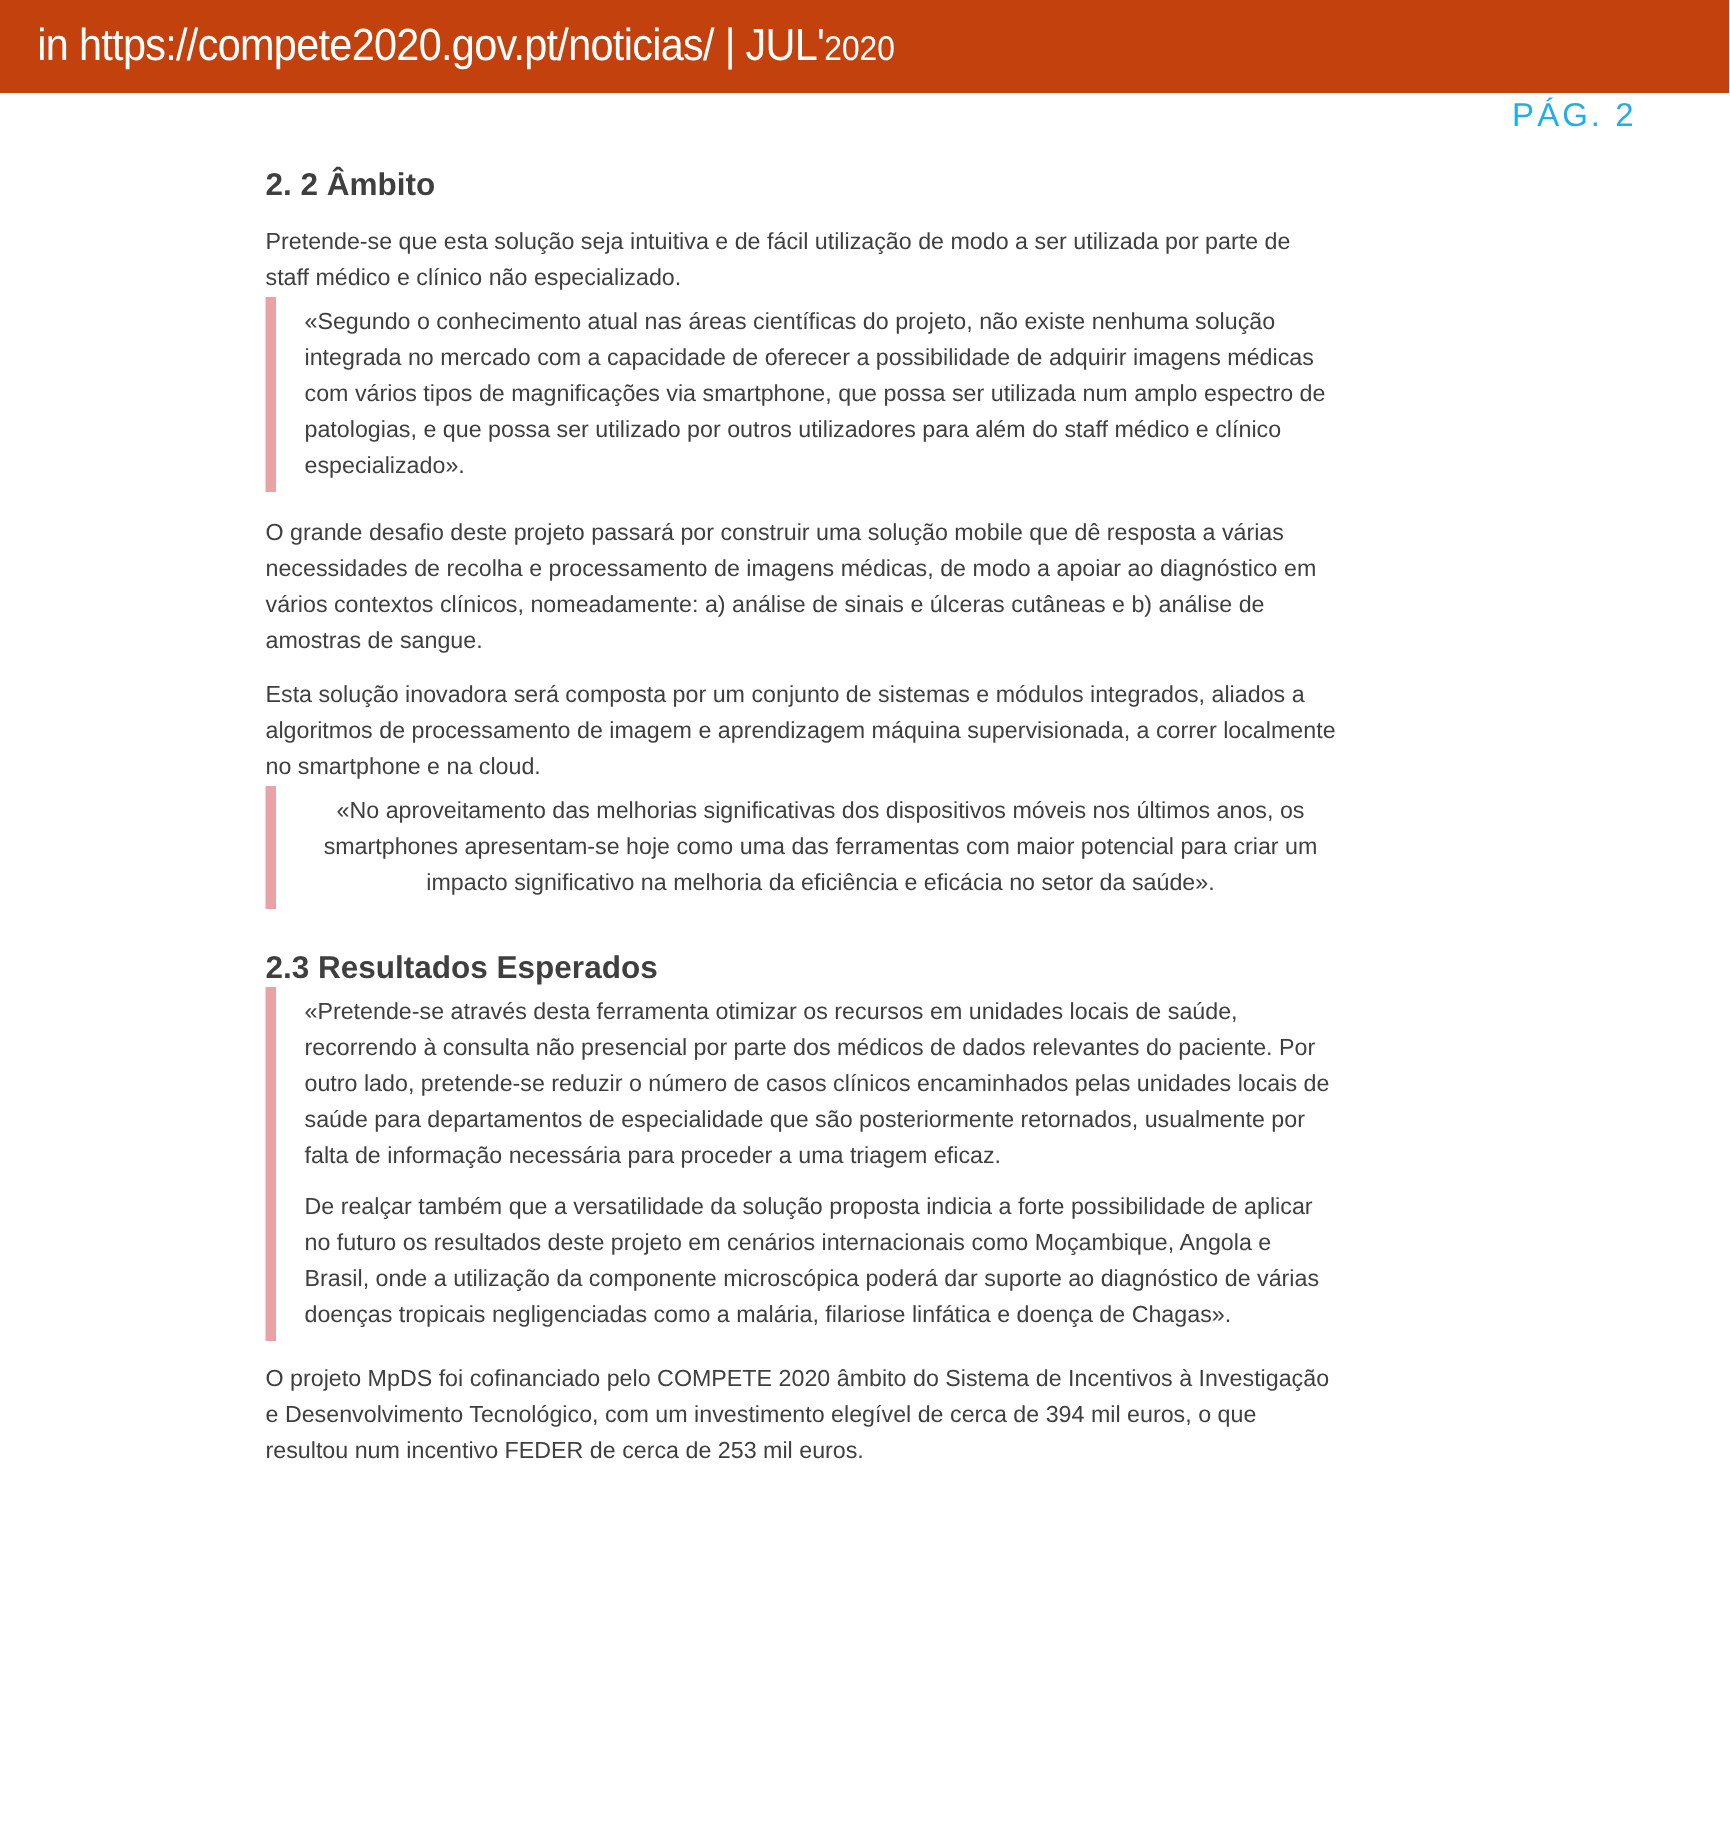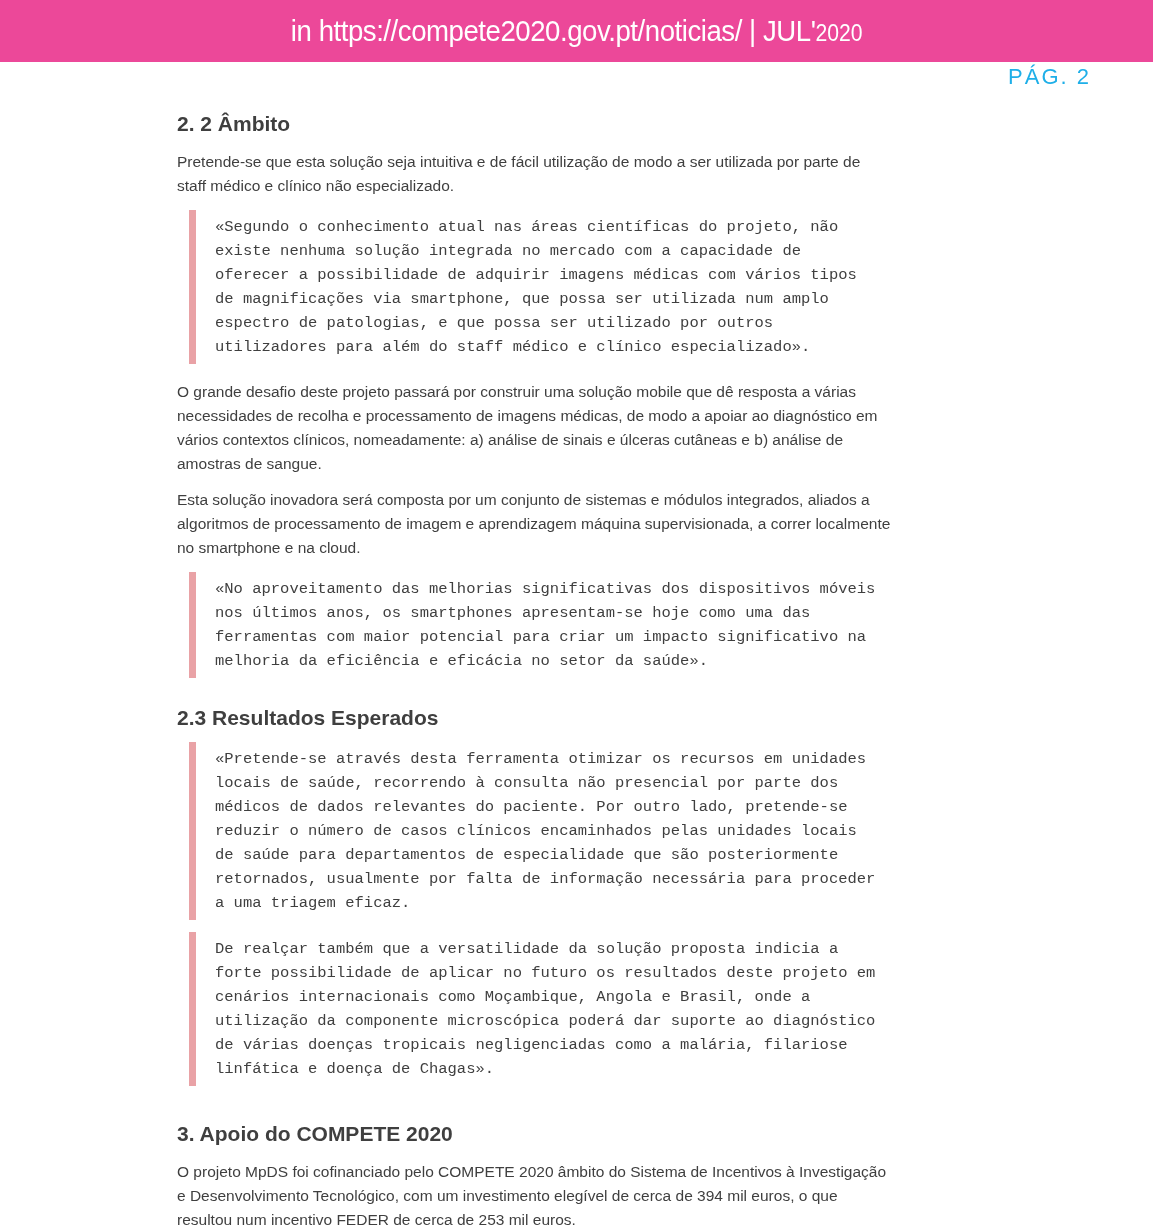--- a/index.html
+++ b/index.html
@@ -10,24 +10,24 @@
     background: #ffffff;
     overflow: hidden;
     font-family: "Liberation Sans", sans-serif;
   }
 
   
   .top-banner {
     position: absolute;
     top: 0; left: 0; right: 0;
     height: 62px;
-    background: #ec4899;
+    background: #c2410c;
     display: flex;
     align-items: center;
-    justify-content: center;
+    justify-content: flex-start;
   }
   .top-banner .banner-text {
     color: #ffffff;
     font-size: 30px;
     font-weight: 300;
     letter-spacing: -0.5px;
     white-space: nowrap;
     transform: scaleX(0.92);
   }
   .top-banner .banner-year {
@@ -62,32 +62,31 @@
     margin: 0;
     line-height: 24px;
   }
   .content p { margin: 0; }
 
   .heading-ambito   { margin-top: 4px  !important; }
   .para-1           { margin-top: 14px !important; }
   .quote-1          { margin-top: 20px; }
   .para-2           { margin-top: 16px !important; }
   .para-3           { margin-top: 12px !important; }
-  .quote-2          { margin-top: 22px; }
+  .quote-2          { margin-top: 22px; text-align: center; }
   .heading-results  { margin-top: 28px !important; }
   .quote-3          { margin-top: 26px; }
   .quote-4          { margin-top: 14px; }
   .heading-support  { margin-top: 36px !important; }
   .para-4           { margin-top: 14px !important; }
 
   blockquote.pull-quote {
-    margin: 12px;
+    margin: 0;
     border-left: 7px solid #E9A2A6;
     padding: 5px 0 5px 19px;
-    font-family: Liberation Mono, monospace;
   }
 </style>
 </head>
 <body>
 
 <div class="page">
 
   <div class="top-banner">
     <div class="banner-text"><span>in https://compete2020.gov.pt/noticias/ | JUL'</span><span class="banner-year">2020</span></div>
   </div>
@@ -115,20 +114,19 @@
     <h2 class="heading-results">2.3 Resultados Esperados</h2>
 
     <blockquote class="pull-quote quote-3">
       <p>«Pretende-se através desta ferramenta otimizar os recursos em unidades locais de saúde, recorrendo à consulta não presencial por parte dos médicos de dados relevantes do paciente. Por outro lado, pretende-se reduzir o número de casos clínicos encaminhados pelas unidades locais de saúde para departamentos de especialidade que são posteriormente retornados, usualmente por falta de informação necessária para proceder a uma triagem eficaz.</p>
     </blockquote>
 
     <blockquote class="pull-quote quote-4">
       <p>De realçar também que a versatilidade da solução proposta indicia a forte possibilidade de aplicar no futuro os resultados deste projeto em cenários internacionais como Moçambique, Angola e Brasil, onde a utilização da componente microscópica poderá dar suporte ao diagnóstico de várias doenças tropicais negligenciadas como a malária, filariose linfática e doença de Chagas».</p>
     </blockquote>
 
-    <h2 class="heading-support">3. Apoio do COMPETE 2020</h2>
 
     <p class="para-4">O projeto MpDS foi cofinanciado pelo COMPETE 2020 âmbito do Sistema de Incentivos à Investigação e Desenvolvimento Tecnológico, com um investimento elegível de cerca de 394 mil euros, o que resultou num incentivo FEDER de cerca de 253 mil euros.</p>
 
   </div>
 
 
 </div>
 
 </body></html>

